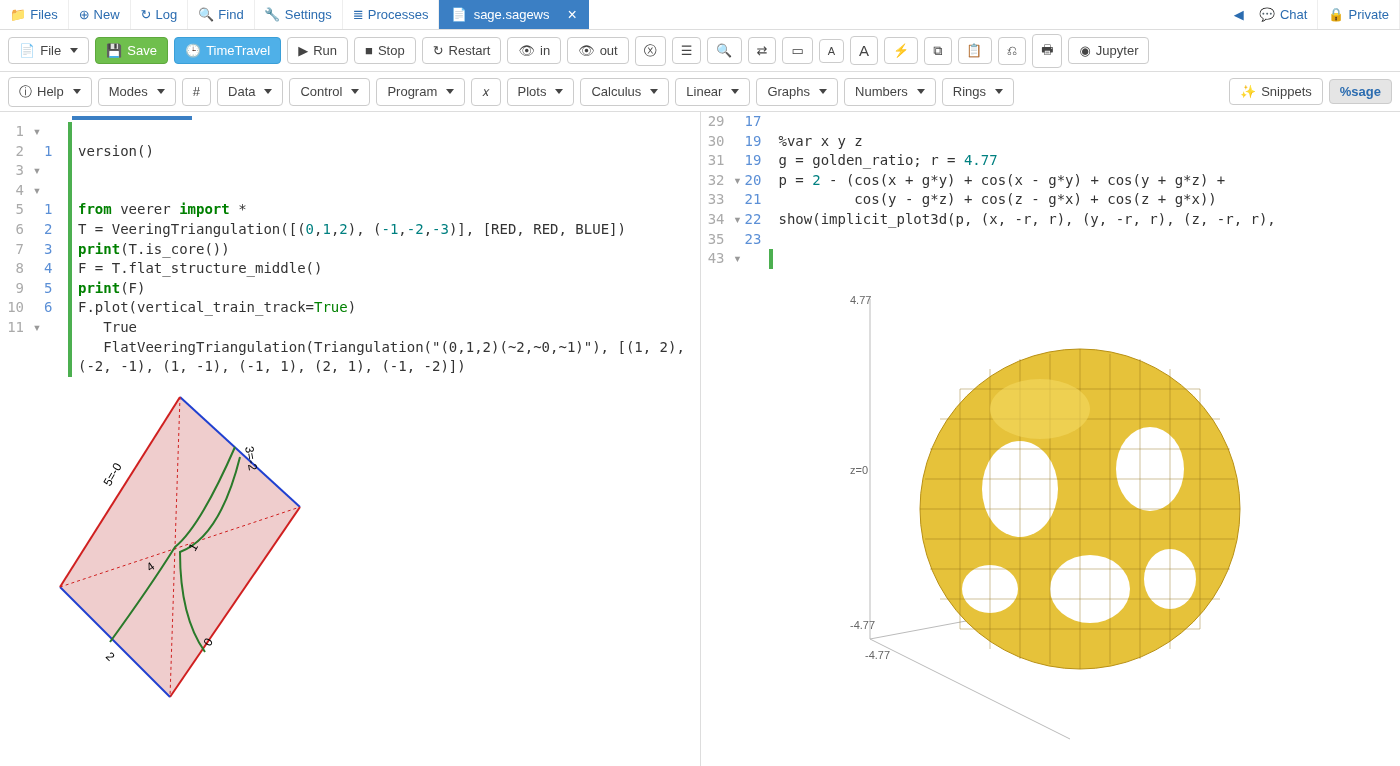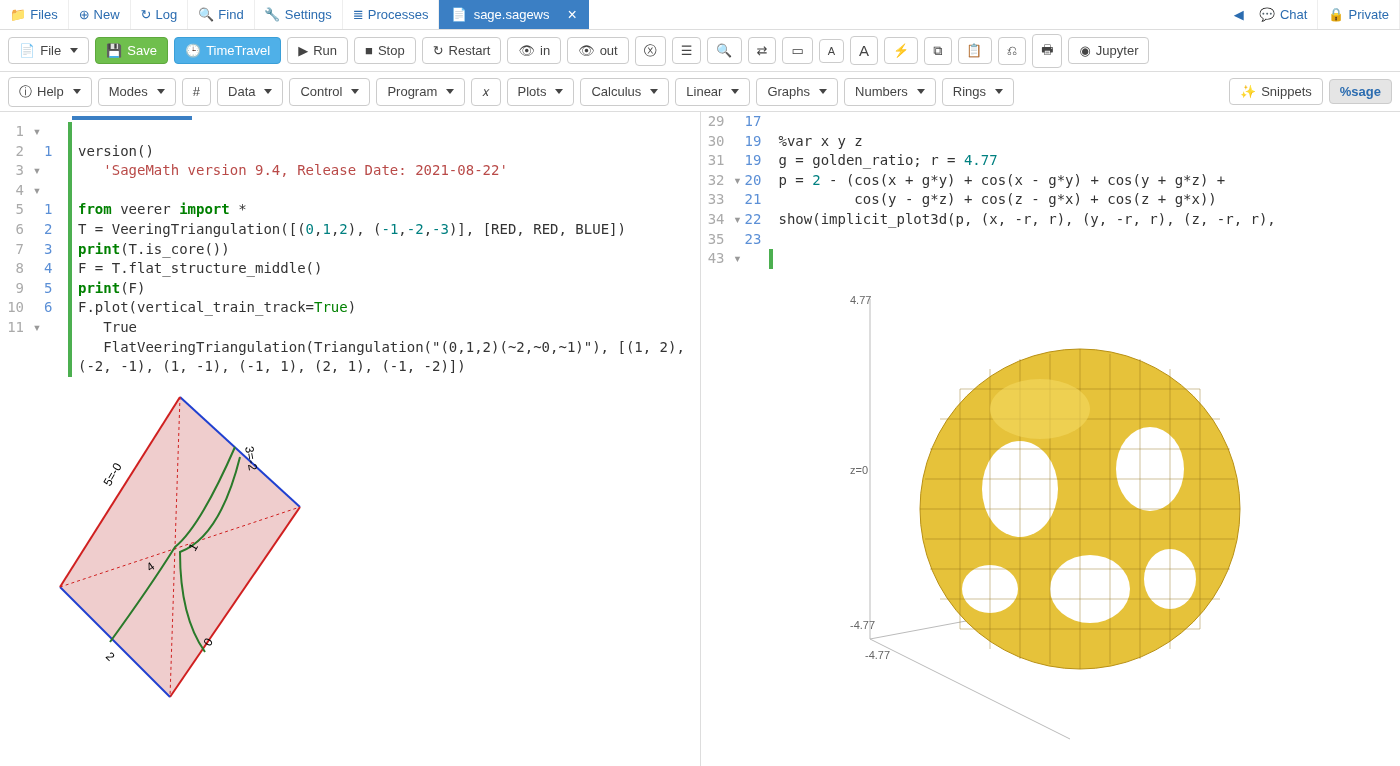--- a/index.html
+++ b/index.html
@@ -150,21 +150,20 @@
           <div class="gutfold"></div>
           <div class="gut2">1</div>
           <div class="bar green"></div>
           <div class="code">version()</div>
         </div>
         <div class="code-row">
           <div class="gut">3</div>
           <div class="gutfold">▾</div>
           <div class="gut2"></div>
           <div class="bar green"></div>
-          <div class="code">   <span class="tok-str">'SageMath version 9.4, Release Date: 2021-08-22'</span></div>
         </div>
         <div class="code-row">
           <div class="gut"></div>
           <div class="gutfold"></div>
           <div class="gut2"></div>
           <div class="bar "></div>
           <div class="code"></div>
         </div>
         <div class="code-row">
           <div class="gut">4</div>

